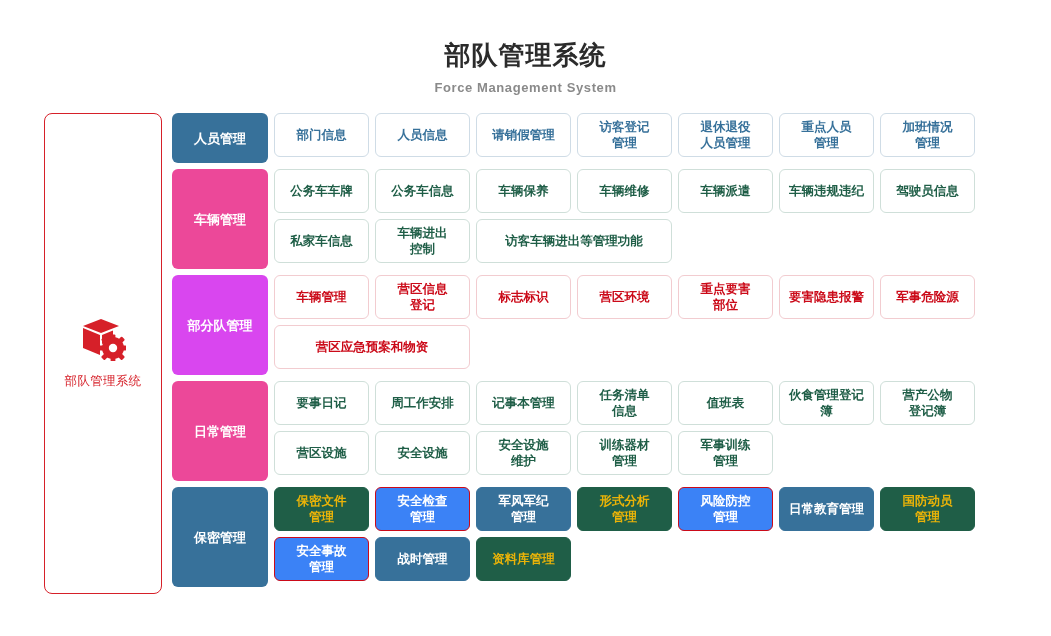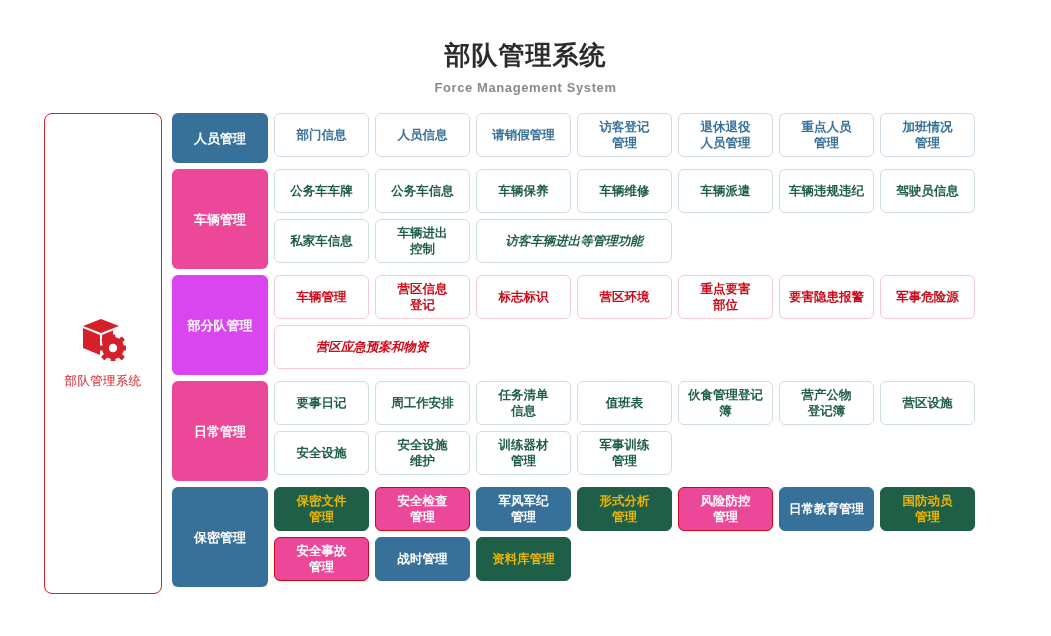--- a/index.html
+++ b/index.html
@@ -62,31 +62,31 @@
   .items { margin-left: 6px; display: flex; flex-wrap: wrap; width: 776px; }
 
   .item {
     width: 95px; height: 44px; margin: 0 6px 6px 0;
     border-radius: 6px;
     display: flex; align-items: center; justify-content: center;
     text-align: center; font-size: 12.5px; line-height: 16px;
     font-weight: bold; padding: 2px 3px;
     background: #ffffff;
   }
-  .item.span2 { width: 196px; font-style: italic; }
+  .item.span2 { width: 196px; }
 
   
   .item.out-blue  { border: 1px solid #cfdce6; color: #37719a; }
   .item.out-green { border: 1px solid #cfdfd9; color: #1f5e47; }
   .item.out-red   { border: 1px solid #f2ccd0; color: #cb0a19; }
 
   
   .item.sol-blue  { background: #37719a; color: #ffffff; border: 1px solid #37719a; }
   .item.sol-green { background: #1f5e47; color: #eab308; border: 1px solid #1f5e47; }
-  .item.sol-red   { background: #ec4899; color: #ffffff; border: 1px solid #cb0a19; }
+  .item.sol-red   { background: #3b82f6; color: #ffffff; border: 1px solid #cb0a19; }
 </style>
 </head>
 <body>
 
 <div class="page">
 
   <div class="header">
     <h1>部队管理系统</h1>
     <div class="subtitle">Force Management System</div>
   </div>
@@ -161,20 +161,21 @@
             <div class="item out-red">要害隐患报警</div>
             <div class="item out-red">军事危险源</div>
             <div class="item out-red span2">营区应急预案和物资</div>
           </div>
         </div>
         <div class="cat-row">
           <div class="cat-cell green">日常管理</div>
           <div class="items">
             <div class="item out-green">要事日记</div>
             <div class="item out-green">周工作安排</div>
+            <div class="item out-green">记事本管理</div>
             <div class="item out-green">任务清单<br>信息</div>
             <div class="item out-green">值班表</div>
             <div class="item out-green">伙食管理登记簿</div>
             <div class="item out-green">营产公物<br>登记簿</div>
             <div class="item out-green">营区设施</div>
             <div class="item out-green">安全设施</div>
             <div class="item out-green">安全设施<br>维护</div>
             <div class="item out-green">训练器材<br>管理</div>
             <div class="item out-green">军事训练<br>管理</div>
           </div>

